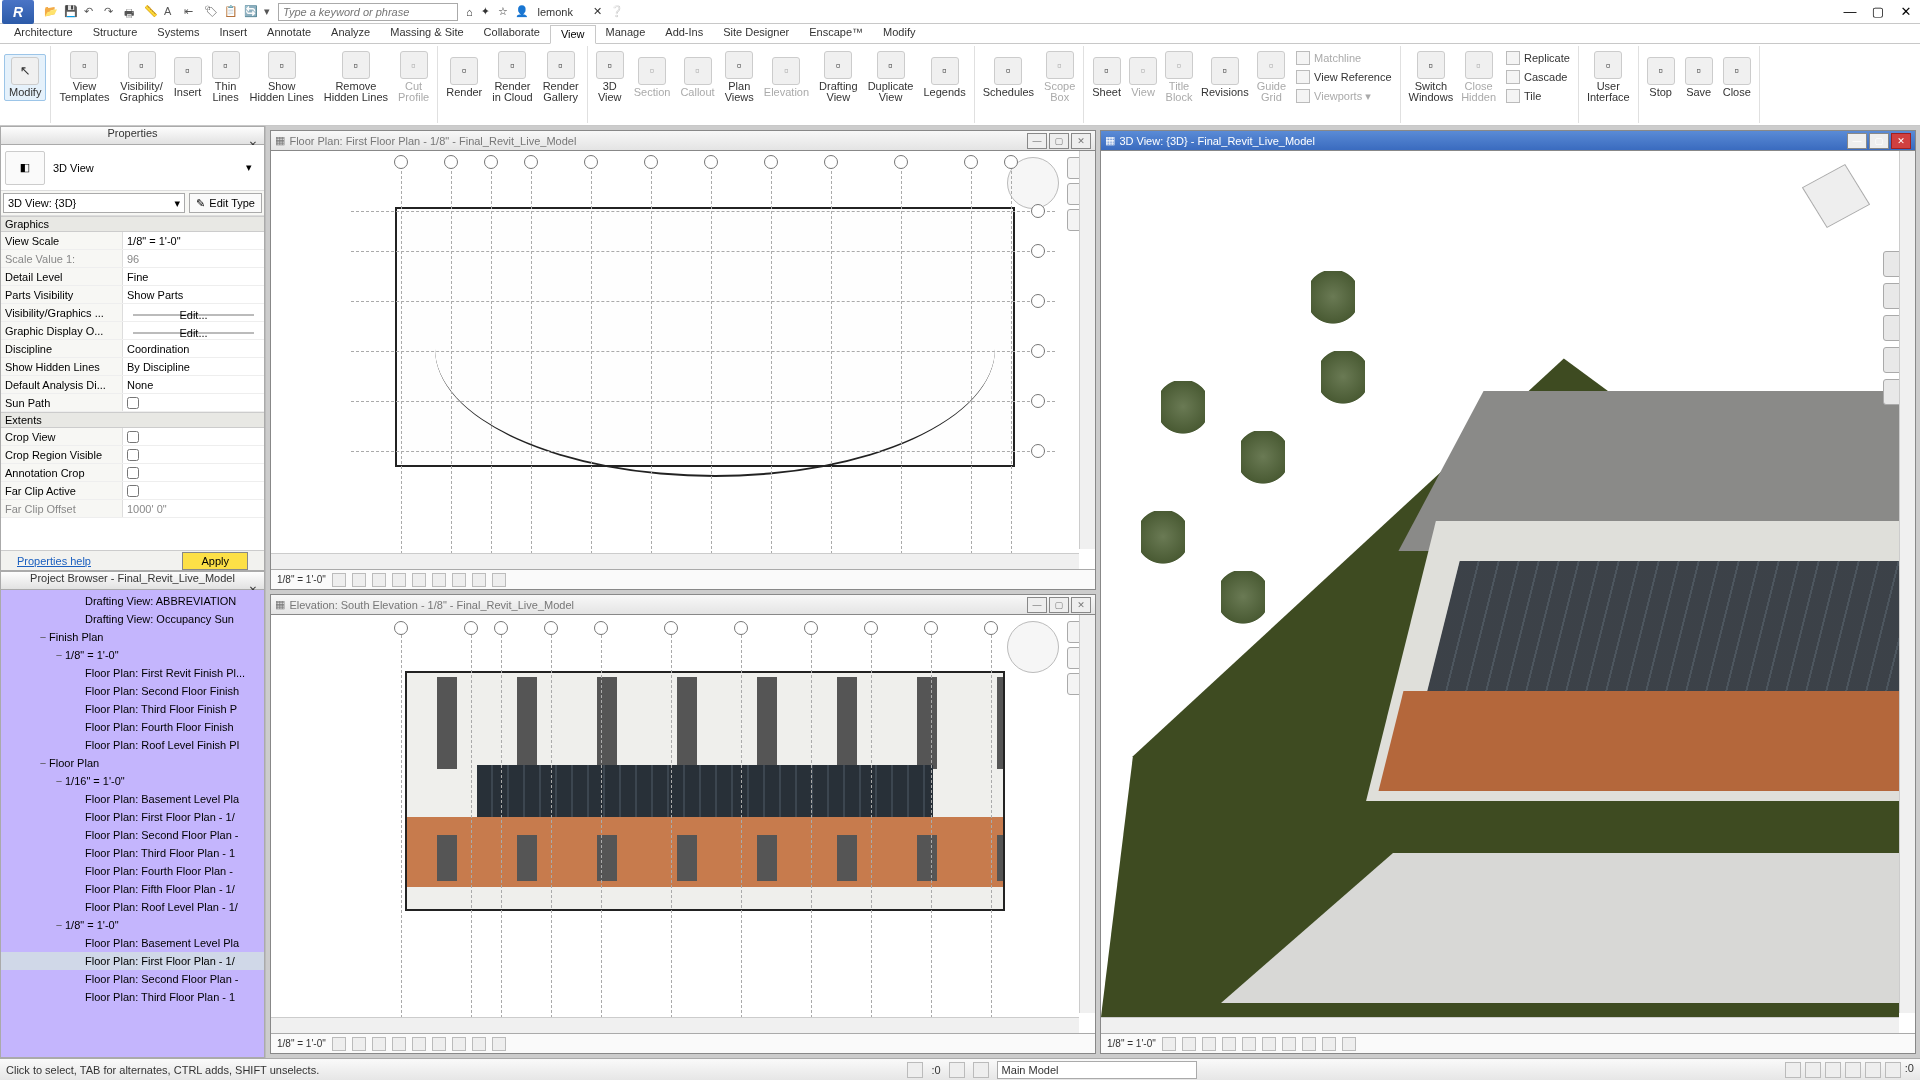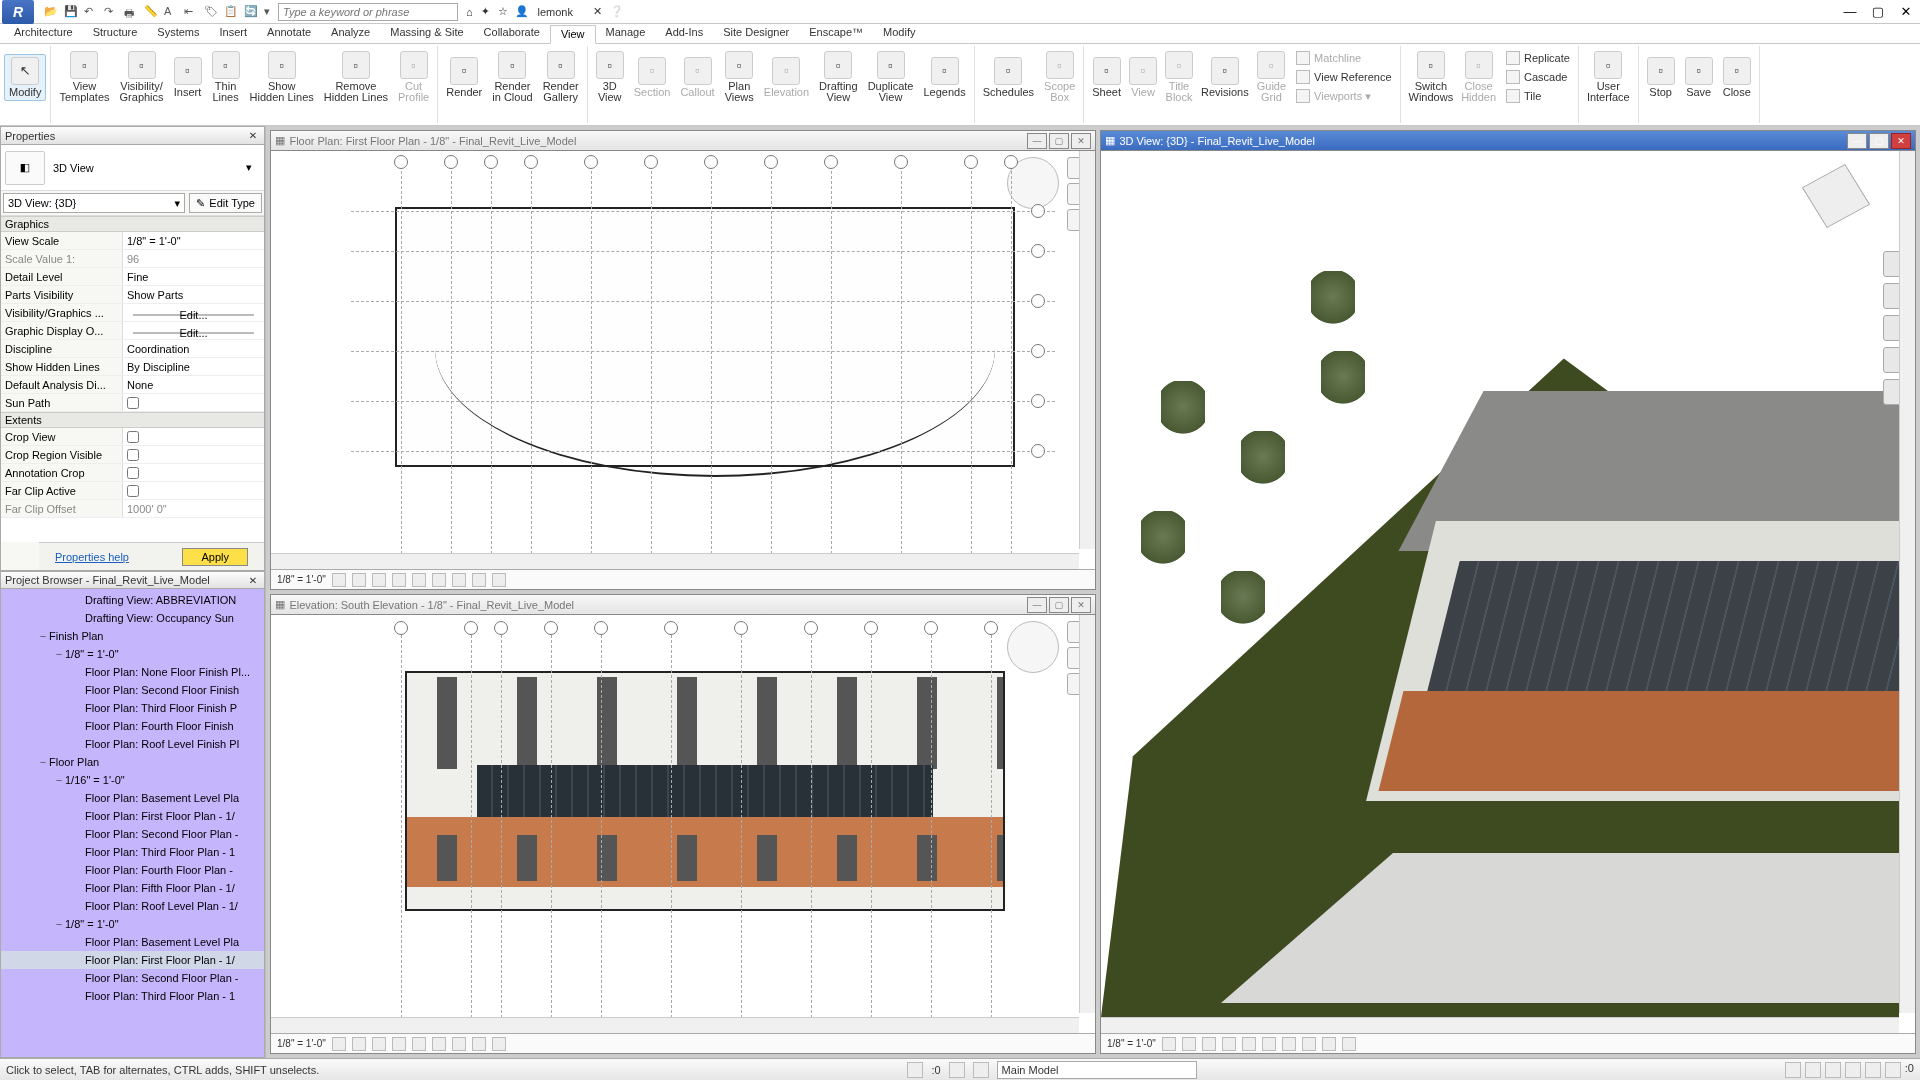--- a/index.html
+++ b/index.html
@@ -31,36 +31,36 @@
 .rbtn.large .ico { width:28px; height:28px; }
 .rbtn.modify { background:#e5f1fb; border:1px solid #9cc5e8; border-radius:2px;}
 .smallstack { display:flex; flex-direction:column; gap:1px; }
 .smallstack .srow { display:flex; align-items:center; gap:4px; height:18px; padding:0 4px; color:#333;}
 .smallstack .srow .sico { width:14px; height:14px; border:1px solid #bbb; background:#f4f4f4;}
 
 
 .workarea { display:flex; height: calc(1080px - 24px - 20px - 82px - 22px); }
 .leftcol { width: 266px; display:flex; flex-direction:column; border-right:1px solid #bbb;}
 .panel { border:1px solid #aaa; display:flex; flex-direction:column; background:#f7f7f4; }
-.panel .phead { height:18px; background:linear-gradient(#fdfdfd,#e2e2e2); border-bottom:1px solid #aaa; display:flex; align-items:center; padding:0 4px; font-size:11px; color:#333;}
+.panel .phead { height:18px; background:linear-gradient(#fdfdfd,#e2e2e2); border-bottom:1px solid #aaa; display:flex; align-items:center; padding:0 4px; font-size:11px; color:#333;flex-direction:column;}
 .panel .phead .xbtn { margin-left:auto; width:14px; height:14px; display:flex; align-items:center; justify-content:center; font-size:10px;}
 .props { flex:0 0 445px; }
 .props .typerow { height:46px; background:#fff; display:flex; align-items:center; padding:4px; border-bottom:1px solid #ddd; gap:8px;}
 .props .typeicon { width:40px; height:34px; border:1px solid #ccc; background:#fafafa; border-radius:2px; display:flex; align-items:center; justify-content:center;}
 .props .combo2 { display:flex; gap:4px; padding:2px; border-bottom:1px solid #ddd;}
 .props .combo2 .c1 { flex:1; height:20px; border:1px solid #aaa; background:#fff; display:flex; align-items:center; padding:0 4px;}
 .props .combo2 .et { height:20px; border:1px solid #aaa; background:#fafafa; padding:0 6px; display:flex; align-items:center; gap:4px;}
 .props .grid { flex:1; overflow:hidden; background:#fff; }
 .props .grid .ghead { height:16px; background:#e8e8e4; border-top:1px solid #ccc; border-bottom:1px solid #ccc; padding:0 4px; display:flex; align-items:center; font-weight:normal;}
 .props .grid .grow { height:18px; display:flex; border-bottom:1px solid #eee;}
 .props .grid .grow .gl { width:122px; padding:0 4px; display:flex; align-items:center; background:#f7f7f4; border-right:1px solid #ddd; white-space:nowrap; overflow:hidden;}
 .props .grid .grow .gv { flex:1; padding:0 4px; display:flex; align-items:center; background:#fff;}
 .props .grid .grow .gv.btnish { justify-content:center; background:#efefef; border:1px solid #bbb; margin:10px;}
 .props .grid .grow .gv input[type=checkbox]{ width:12px; height:12px;}
-.props .helprow { height:28px; display:flex; align-items:center; padding:0 16px; gap:6px; border-top:1px solid #ccc; background:#f2f2ef;margin-left:38px;}
+.props .helprow { height:20px; display:flex; align-items:center; padding:0 16px; gap:6px; border-top:1px solid #ccc; background:#f2f2ef;}
 .props .helprow a { color:#1a5fbf; text-decoration:underline;}
 .props .helprow button { margin-left:auto; height:18px; padding:0 18px; background:#fde047; border:1px solid #888;}
 
 .browser { flex:1; }
 .browser .tree { background:#c4b5fd; height:100%; overflow:hidden; padding:2px 0;}
 .browser .tn { height:18px; display:flex; align-items:center; padding-left:6px; white-space:nowrap; overflow:hidden;}
 .browser .tn.sel { background:#d0d8e8; }
 .browser .tn .tw { width:12px; text-align:center; color:#555;}
 .browser .ind1 { padding-left: 36px; }
 .browser .ind2 { padding-left: 52px; }
@@ -495,21 +495,21 @@
           </div>
           <div class="tn ind1">
             <span class="tw">−</span>
             <span>Finish Plan</span>
           </div>
           <div class="tn ind2">
             <span class="tw">−</span>
             <span>1/8" = 1'-0"</span>
           </div>
           <div class="tn ind4">
-            <span>Floor Plan: None Floor Finish Pl...</span>
+            <span>Floor Plan: First Revit Finish Pl...</span>
           </div>
           <div class="tn ind4">
             <span>Floor Plan: Second Floor Finish</span>
           </div>
           <div class="tn ind4">
             <span>Floor Plan: Third Floor Finish P</span>
           </div>
           <div class="tn ind4">
             <span>Floor Plan: Fourth Floor Finish</span>
           </div>

